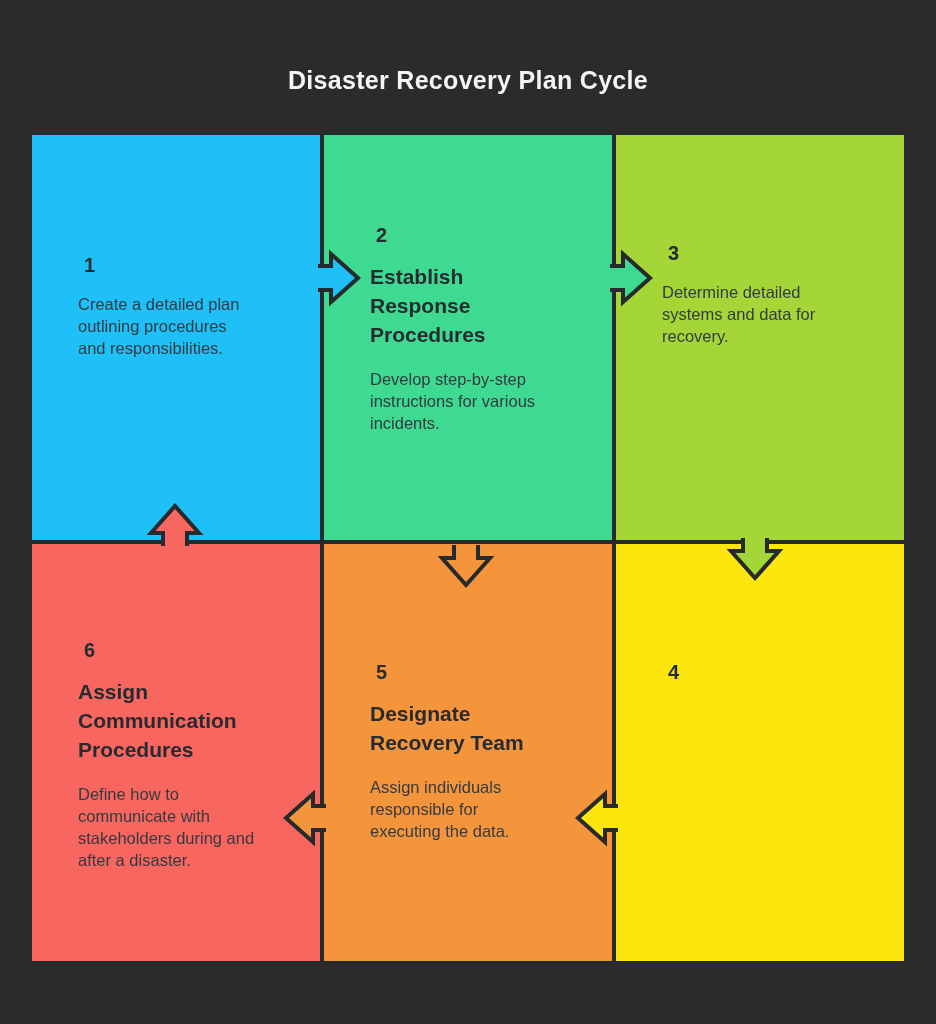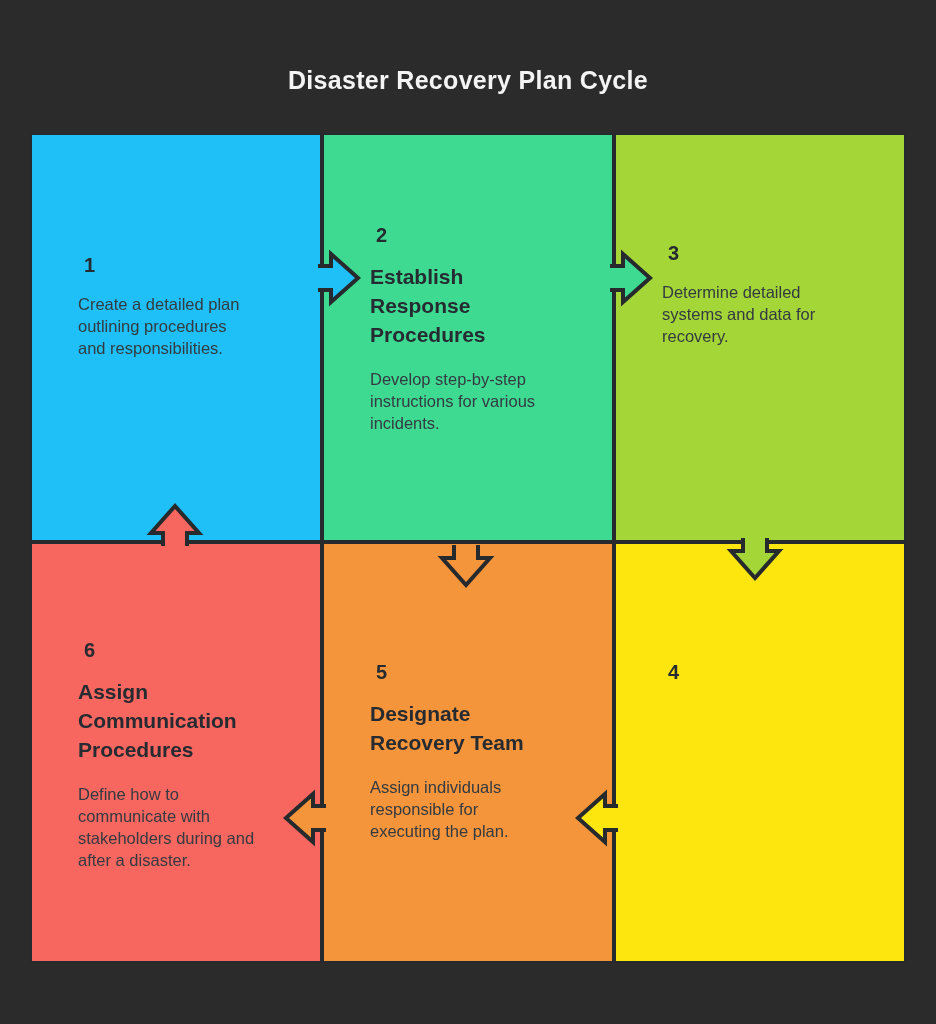--- a/index.html
+++ b/index.html
@@ -71,21 +71,21 @@
 stakeholders during and
 after a disaster.</div>
     </div>
 
     <div class="cell c5" style="background: rgb(244, 149, 59);">
       <div class="num">5</div>
       <div class="heading">Designate
 Recovery Team</div>
       <div class="body">Assign individuals
 responsible for
-executing the plan.</div>
+executing the data.</div>
     </div>
 
     <div class="cell c4" style="background: rgb(253, 230, 14);">
       <div class="num">4</div>
     </div>
 
   </div>
 
   <svg class="arrow" style="left:318px;top:250px;" width="44" height="56" viewBox="0 0 44 56">
     <path d="M0,16 H13 V4 L40,28 L13,52 V40 H0" style="fill: rgb(31, 192, 247);"></path>

